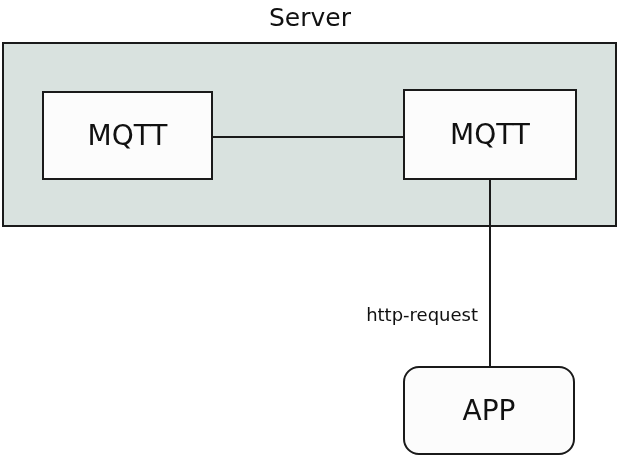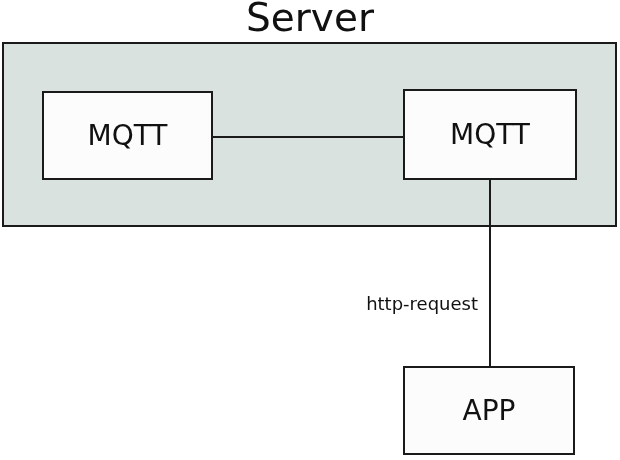--- a/index.html
+++ b/index.html
@@ -16,21 +16,21 @@
     overflow: hidden;
   }
   .diagram-title {
     position: absolute;
     top: 0;
     left: 0;
     width: 620px;
     height: 36px;
     line-height: 36px;
     text-align: center;
-    font-size: 39px;
+    font-size: 25px;
     color: #111111;
   }
   .group-box {
     position: absolute;
     left: 2px;
     top: 42px;
     width: 615px;
     height: 185px;
     box-sizing: border-box;
     background: #d9e2df;
@@ -42,31 +42,31 @@
     background: #fcfcfc;
     border: 2px solid #1a1a1a;
     display: flex;
     align-items: center;
     justify-content: center;
     font-size: 28px;
     color: #111111;
   }
   .node-mqtt { left: 42px;  top: 91px;  width: 171px; height: 89px; }
   .node-http { left: 403px; top: 89px;  width: 174px; height: 91px; }
-  .node-app  { left: 403px; top: 366px; width: 172px; height: 89px; }
+  .node-app  { left: 403px; top: 366px; width: 172px; height: 89px; border-radius: 16px; }
   .edge {
     position: absolute;
     background: #1a1a1a;
   }
   .edge-mqtt-http { left: 213px; top: 136px; width: 190px; height: 2px; }
   .edge-http-app  { left: 489px; top: 180px; width: 2px;   height: 186px; }
   .edge-label {
     position: absolute;
     left: 358px;
-    top: 293px;
+    top: 304px;
     width: 120px;
     height: 22px;
     line-height: 22px;
     text-align: right;
     font-size: 18px;
     color: #111111;
     white-space: nowrap;
   }
 </style>
 </head>

